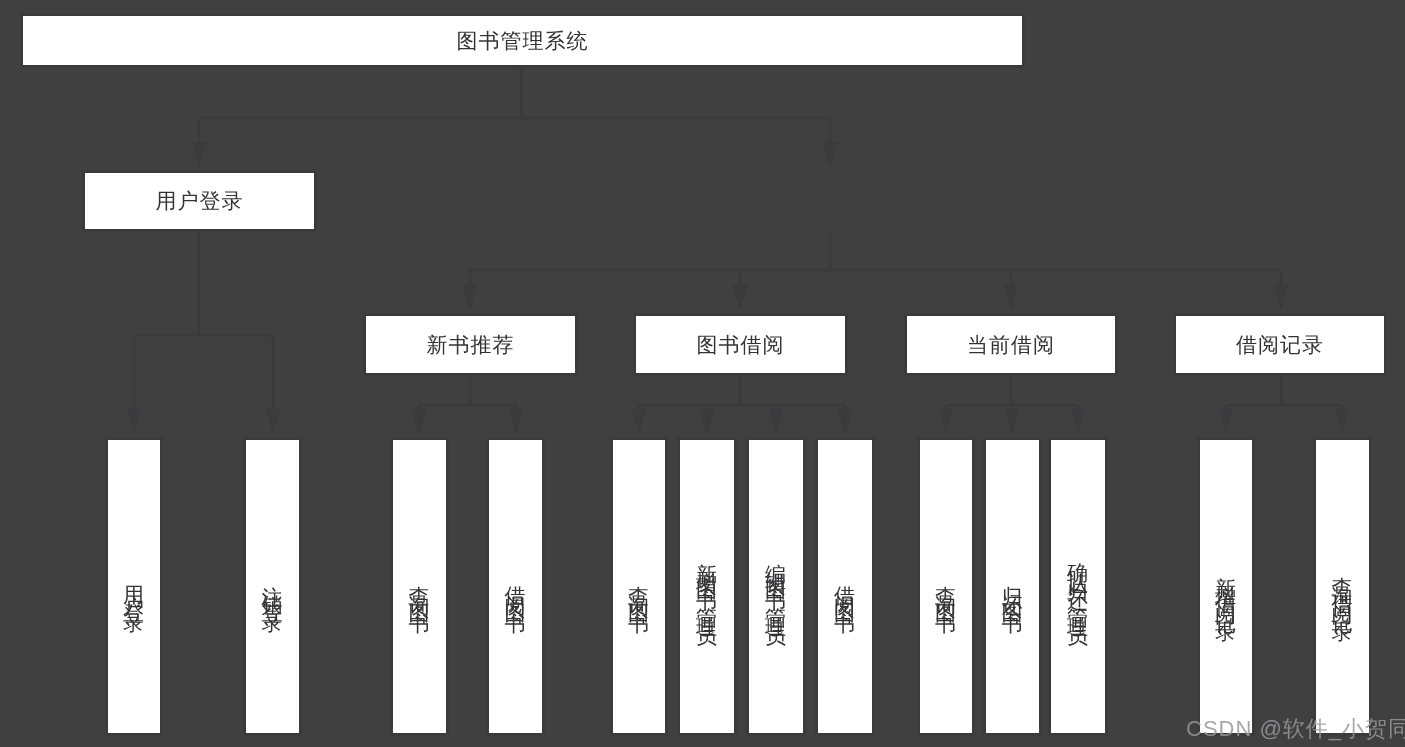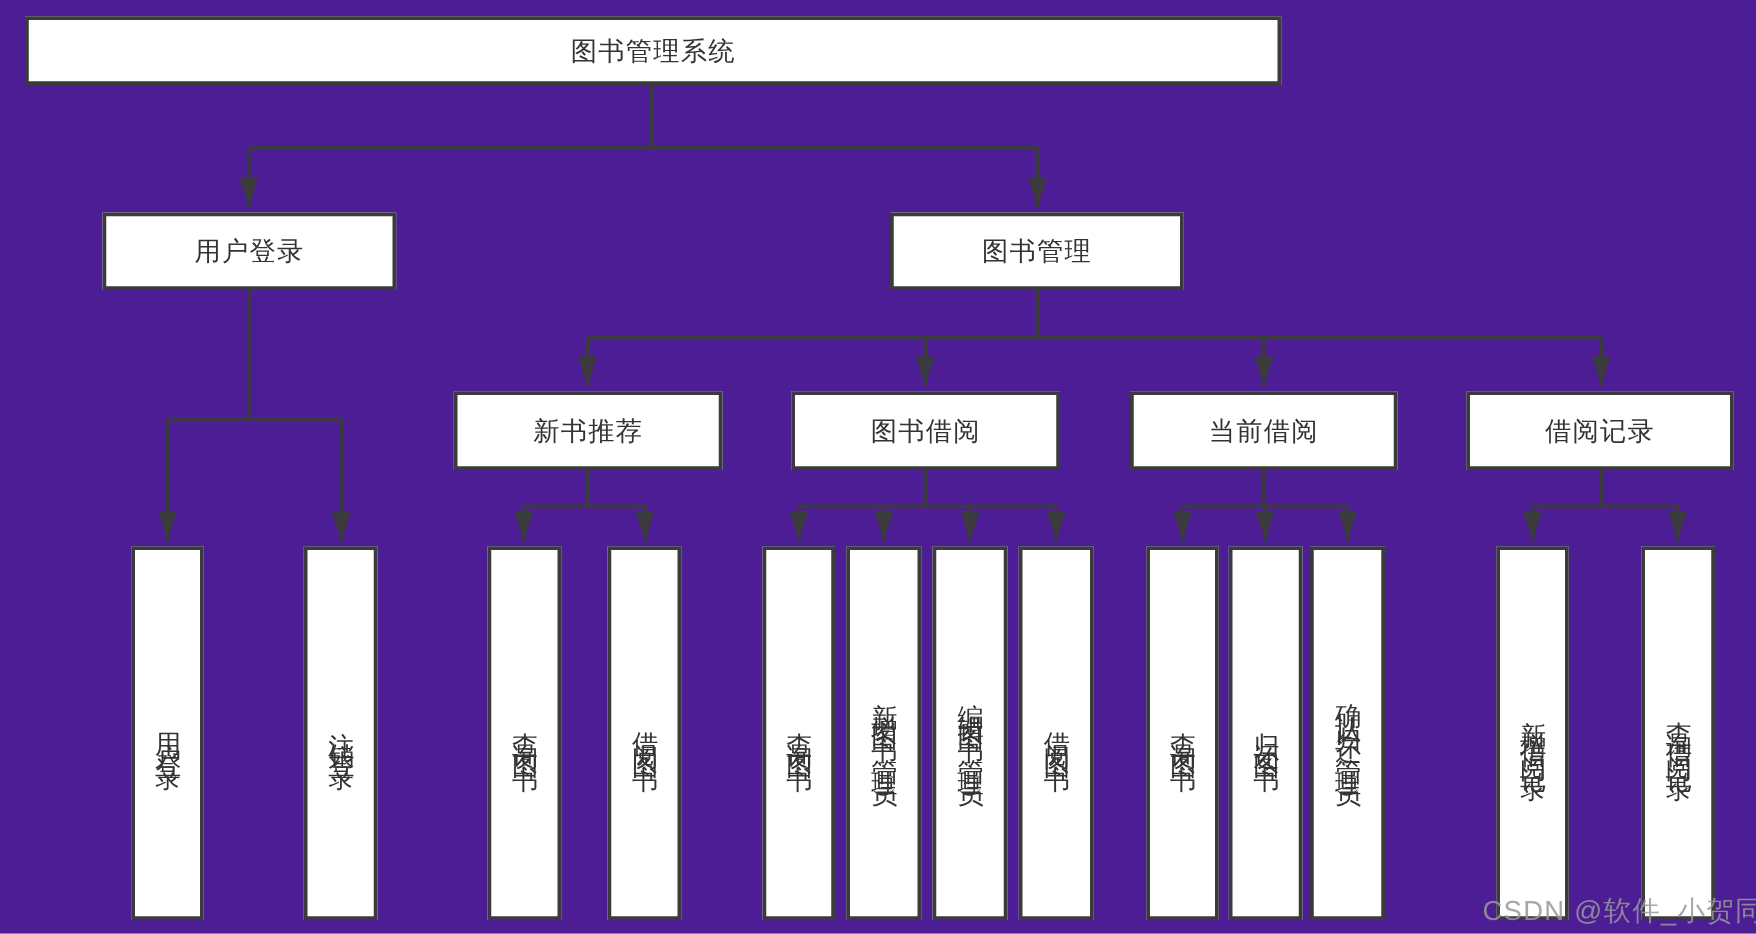--- a/index.html
+++ b/index.html
@@ -1,19 +1,19 @@
 <!DOCTYPE html>
 <html><head>
 <meta charset="utf-8">
 <style>
   html,body{margin:0;padding:0;background:#ffffff;}
   .canvas{
     position:relative;
     width:1405px;height:747px;
-    background:#4c1d95;
+    background:#404040;
     font-family:"Liberation Sans","DejaVu Sans",sans-serif;
     overflow:hidden;
     text-align:right;
   }
   .connectors{position:absolute;left:0;top:0;width:1405px;height:747px;}
   .node{
     position:absolute;
     box-sizing:border-box;
     border:3px solid #3b3b3d;
     background:#ffffff;
@@ -94,23 +94,20 @@
     </g>
   </svg>
 
   <div class="node h" style="left:20px;top:13px;width:1005px;height:55px">
     <span>图书管理系统</span>
   </div>
 
   <div class="node h" style="left:82px;top:170px;width:235px;height:62px">
     <span>用户登录</span>
   </div>
-  <div class="node h" style="left:712px;top:170px;width:235px;height:62px">
-    <span>图书管理</span>
-  </div>
 
   <div class="node h" style="left:363px;top:313px;width:215px;height:63px">
     <span>新书推荐</span>
   </div>
   <div class="node h" style="left:904px;top:313px;width:214px;height:63px">
     <span>当前借阅</span>
   </div>
   <div class="node h" style="left:633px;top:313px;width:215px;height:63px">
     <span>图书借阅</span>
   </div>

